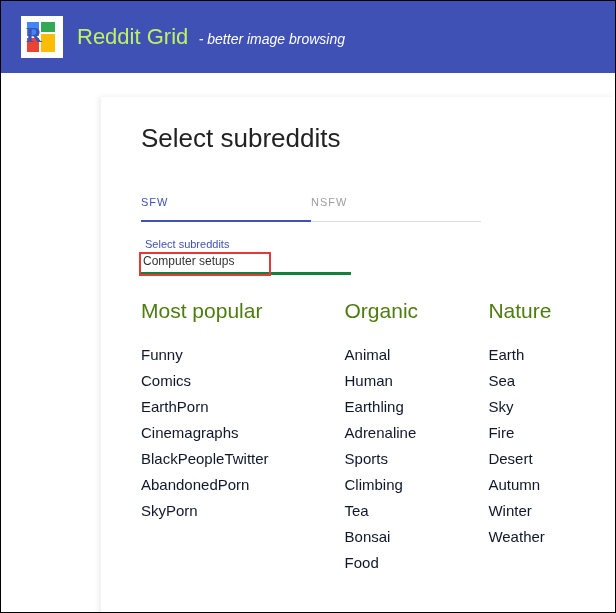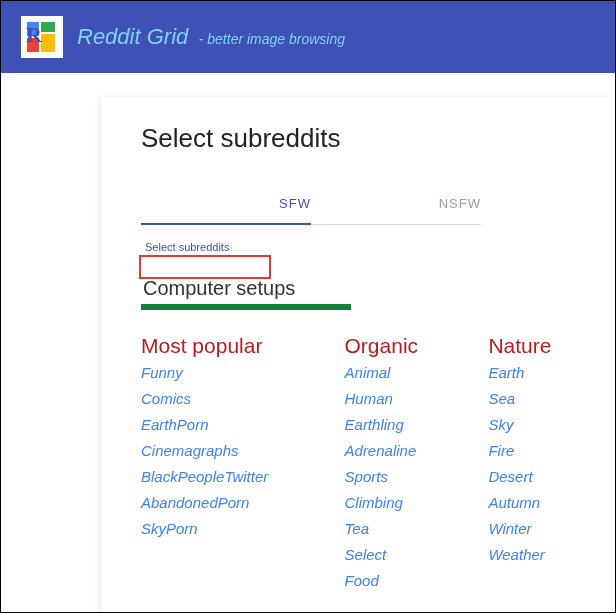--- a/index.html
+++ b/index.html
@@ -1,32 +1,32 @@
 <!DOCTYPE html>
 <html><head>
   <meta charset="utf-8">
   <style>
     * { margin: 0; padding: 0; box-sizing: border-box; }
     body { font-family: Arial, Helvetica, sans-serif; background: #fff; width: 616px; height: 613px; overflow: hidden; border: 1px solid #000; }
     .header { background: #3f51b5; height: 72px; display: flex; align-items: center; padding: 0 20px; gap: 14px; }
     .logo { width: 42px; height: 42px; background: #fff; display: flex; align-items: center; justify-content: center; }
-    .title { color: #7dd3fc; font-size: 22px; font-weight: 400; font-style: italic; }
-    .subtitle { color: #7dd3fc; font-size: 14px; font-style: italic; margin-left: 6px; }
+    .title { color: #bef264; font-size: 22px; font-weight: 400; }
+    .subtitle { color: #ffffff; font-size: 14px; font-style: italic; margin-left: 6px; }
     .main { background: #fff; margin: 24px 0 0 100px; padding: 26px 40px; box-shadow: -2px 0 6px rgba(0,0,0,0.08); height: 520px; }
     .page-heading { font-size: 26px; font-weight: 400; color: #222; margin-bottom: 30px; }
     .tabs { display: flex; border-bottom: 1px solid #ddd; width: 340px; }
-    .tab { flex: 1; text-align: right; padding: 12px 0; font-size: 13px; letter-spacing: 1px; cursor: pointer; color: #9e9e9e; }
+    .tab { flex: 1; text-align: left; padding: 12px 0; font-size: 11px; letter-spacing: 1px; cursor: pointer; color: #9e9e9e; }
     .tab.active { color: #3f51b5; border-bottom: 2px solid #3f51b5; margin-bottom: -1px; }
     .input-wrap { margin-top: 16px; width: 210px; }
     .input-label { font-size: 11px; color: #3f51b5; margin-left: 4px; }
-    .input-field { display: block; width: 100%; font-size: 20px; color: #333; border: none; border-bottom: 6px solid #15803d; padding: 4px 2px; outline: none; font-family: inherit; margin-top: 20px; }
+    .input-field { display: block; width: 100%; font-size: 12px; color: #333; border: none; border-bottom: 3px solid #15803d; padding: 4px 2px; outline: none; font-family: inherit; }
     .highlight { position: absolute; border: 2px solid #e53935; pointer-events: none; }
     .cols { display: flex; gap: 38px; margin-top: 24px; }
-    .col-head { font-size: 21px; color: #b91c1c; margin-bottom: 2px; font-weight: 400; }
-    .link { font-size: 15px; color: #3b82f6; line-height: 26px; cursor: pointer; display: block; font-style: italic; }
+    .col-head { font-size: 21px; color: #4d7c0f; margin-bottom: 19px; font-weight: 400; }
+    .link { font-size: 15px; color: #0f172a; line-height: 26px; cursor: pointer; display: block; }
     .col1 { width: 172px; }
     .col2 { width: 110px; }
     .col3 { width: 90px; }
   </style>
 </head>
 <body>
 
 <div class="header">
   <div class="logo">
     <svg width="34" height="34" viewBox="0 0 34 34">
@@ -70,21 +70,21 @@
     </div>
     <div class="col2">
       <div class="col-head">Organic</div>
       <a class="link">Animal</a>
       <a class="link">Human</a>
       <a class="link">Earthling</a>
       <a class="link">Adrenaline</a>
       <a class="link">Sports</a>
       <a class="link">Climbing</a>
       <a class="link">Tea</a>
-      <a class="link">Select</a>
+      <a class="link">Bonsai</a>
       <a class="link">Food</a>
     </div>
     <div class="col3">
       <div class="col-head">Nature</div>
       <a class="link">Earth</a>
       <a class="link">Sea</a>
       <a class="link">Sky</a>
       <a class="link">Fire</a>
       <a class="link">Desert</a>
       <a class="link">Autumn</a>

